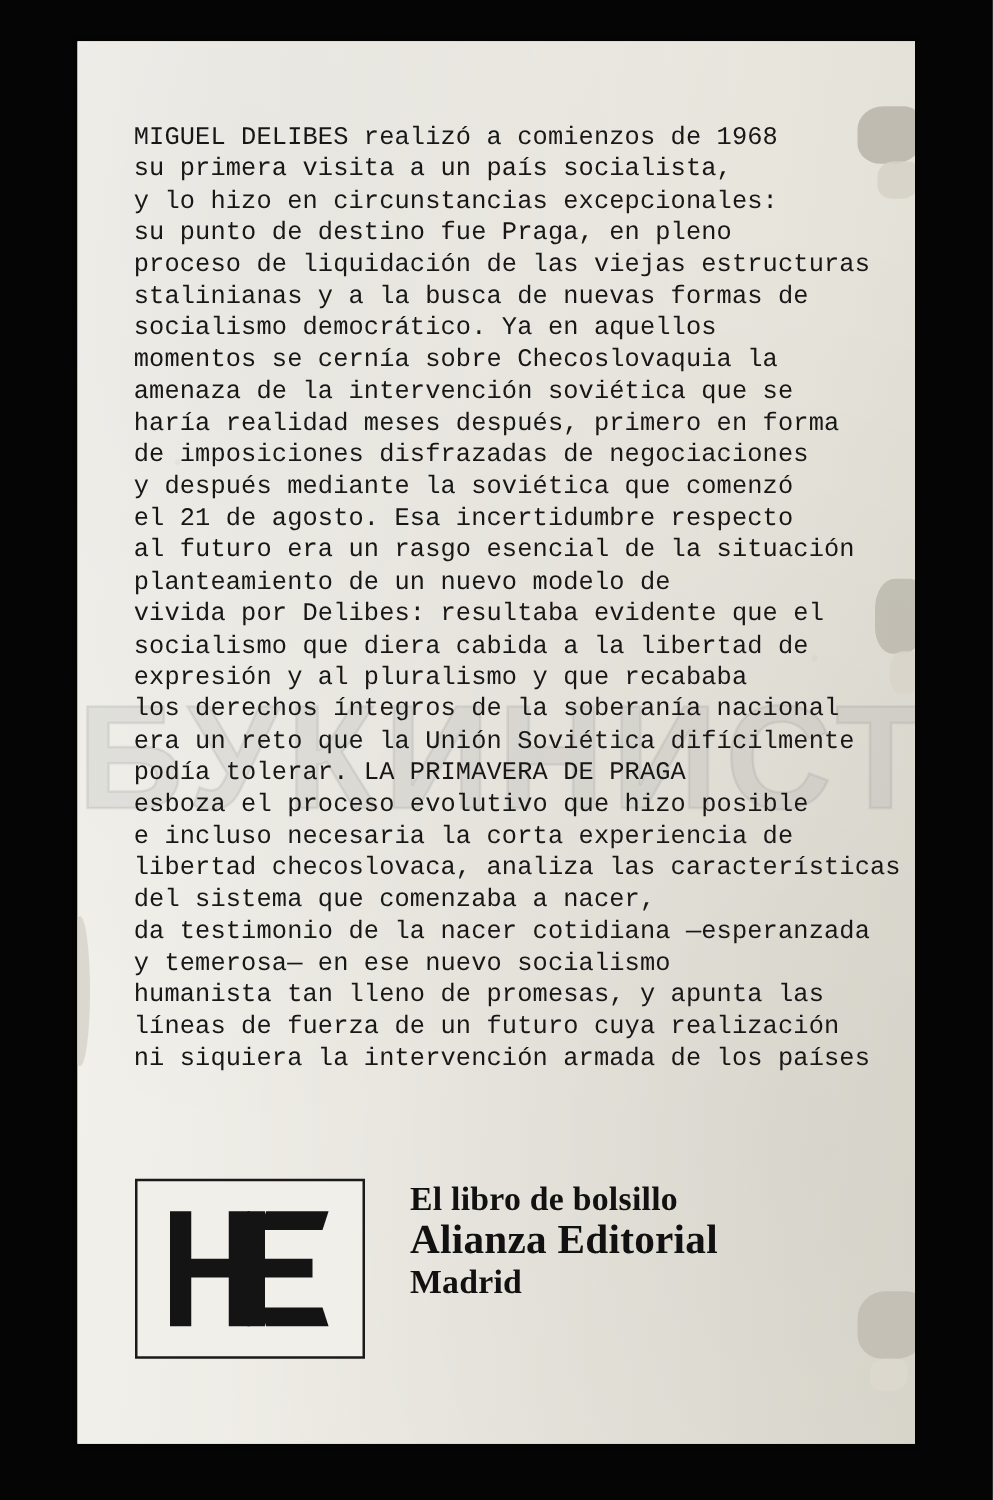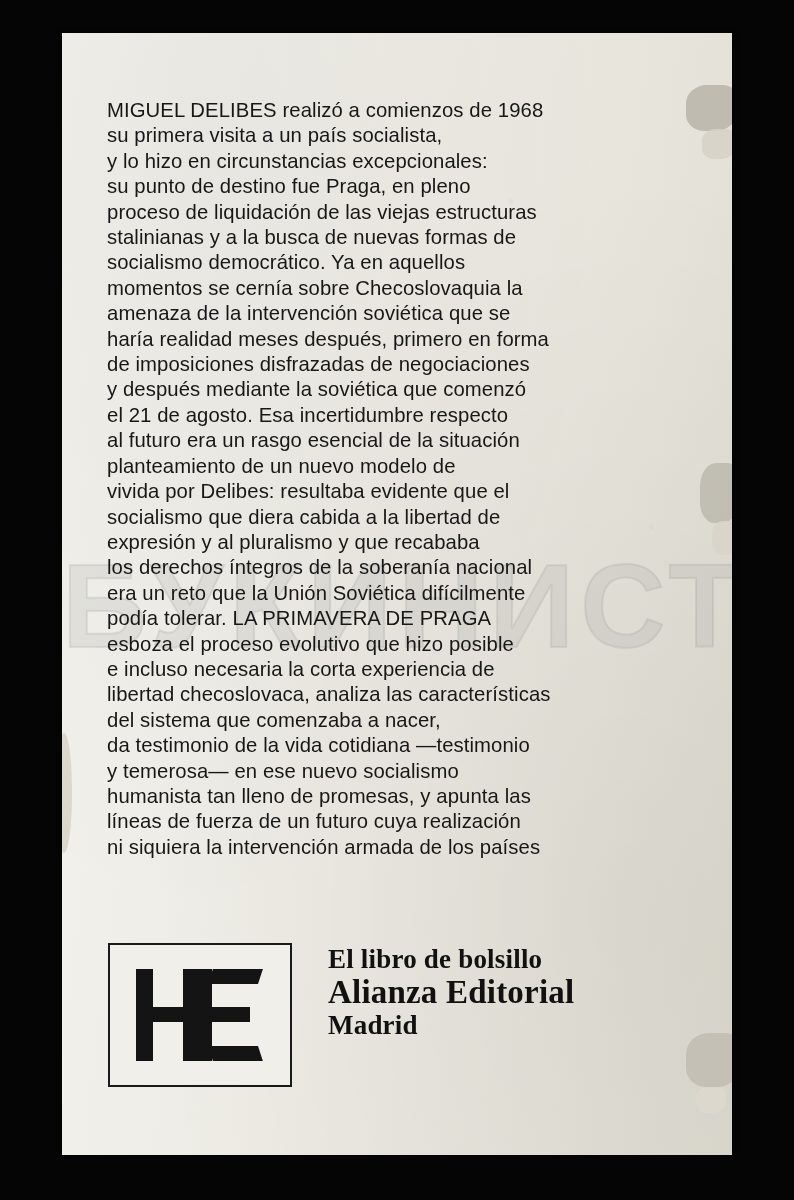--- a/index.html
+++ b/index.html
@@ -85,21 +85,21 @@
     user-select: none;
     white-space: nowrap;
   }
 
   
   .blurb {
     position: absolute;
     left: 45px;
     top: 65px;
     width: 540px;
-    font-family: Liberation Sans, sans-serif;
+    font-family: Liberation Mono, monospace;
     font-size: 20.3px;
     line-height: 25.4px;
     color: #171717;
     letter-spacing: 0.1px;
   }
   .blurb p { margin: 0; }
   .blurb .line { display: block; white-space: nowrap; }
 
   
   .imprint {
@@ -186,21 +186,21 @@
         <span class="line">vivida por Delibes: resultaba evidente que el</span>
         <span class="line">socialismo que diera cabida a la libertad de</span>
         <span class="line">expresión y al pluralismo y que recababa</span>
         <span class="line">los derechos íntegros de la soberanía nacional</span>
         <span class="line">era un reto que la Unión Soviética difícilmente</span>
         <span class="line">podía tolerar. LA PRIMAVERA DE PRAGA</span>
         <span class="line">esboza el proceso evolutivo que hizo posible</span>
         <span class="line">e incluso necesaria la corta experiencia de</span>
         <span class="line">libertad checoslovaca, analiza las características</span>
         <span class="line">del sistema que comenzaba a nacer,</span>
-        <span class="line">da testimonio de la vida cotidiana —testimonio</span>
+        <span class="line">da testimonio de la nacer cotidiana —esperanzada</span>
         <span class="line">y temerosa— en ese nuevo socialismo</span>
         <span class="line">humanista tan lleno de promesas, y apunta las</span>
         <span class="line">líneas de fuerza de un futuro cuya realización</span>
         <span class="line">ni siquiera la intervención armada de los países</span>
       </p>
     </div>
 
     <div class="imprint">
       <div class="logo-box">
         <div class="mono">

